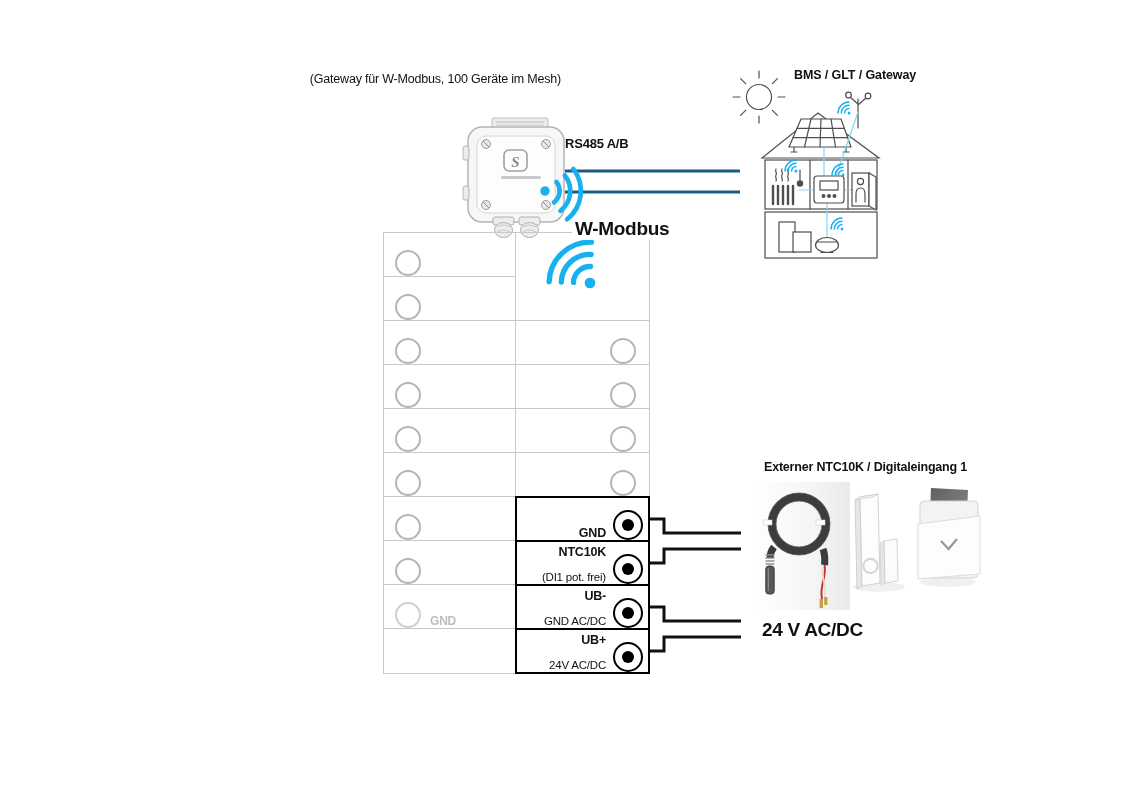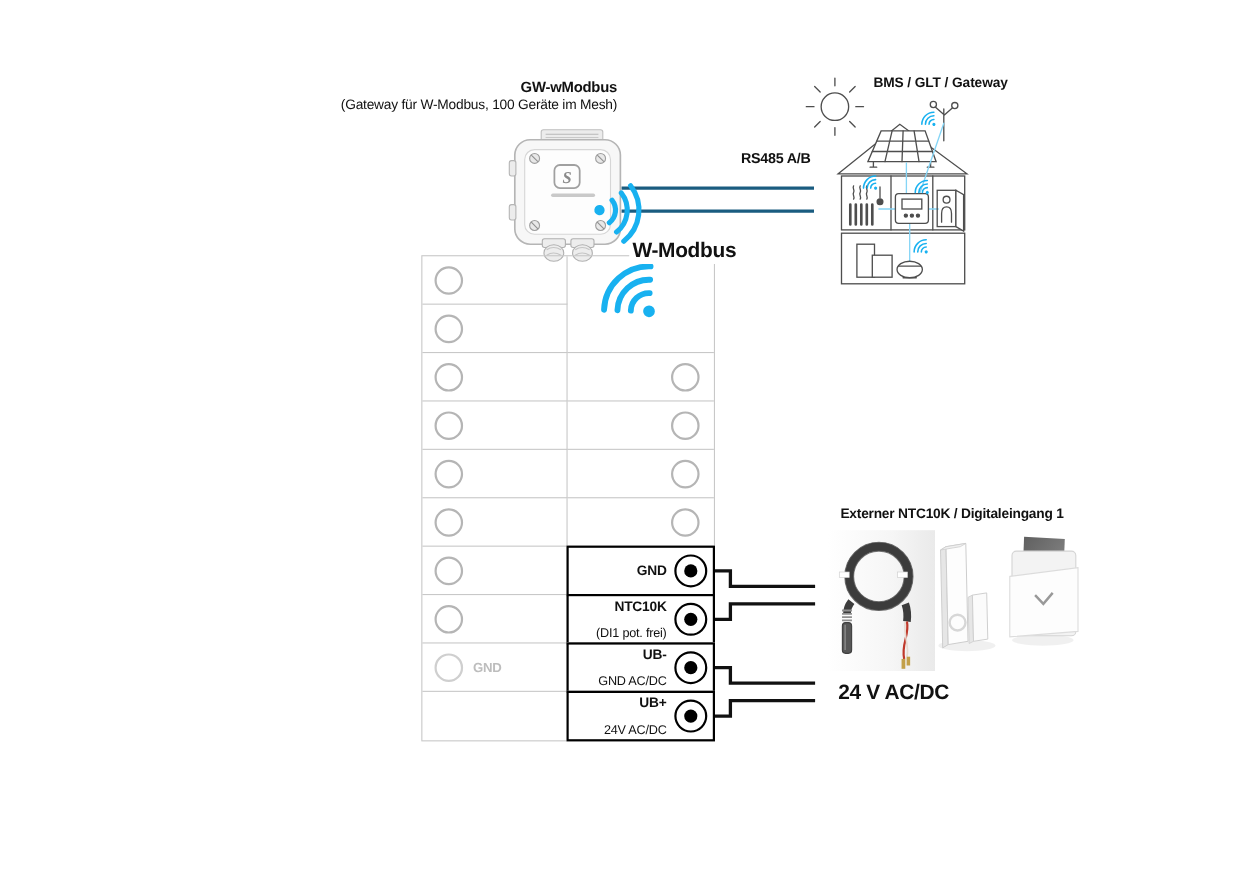--- a/index.html
+++ b/index.html
@@ -4,21 +4,21 @@
 <style>
   html,body{margin:0;padding:0;background:#fff;}
   body{width:1132px;height:800px;position:relative;overflow:hidden;
        font-family:"Liberation Sans",sans-serif;color:#111;}
   svg.gfx{position:absolute;left:0;top:0;z-index:0;pointer-events:none;}
 
   
   .tblock{position:absolute;left:383px;top:232px;width:265px;z-index:1;
           display:grid;grid-template-columns:132px 133px;grid-template-rows:repeat(10,44px);
           border:1.4px solid #c8c8c8;background:transparent;}
-  .cell{box-sizing:border-box;display:flex;align-items:center;border-bottom:1.4px solid #c8c8c8;background:transparent;}
+  .cell{box-sizing:border-box;display:flex;align-items:flex-end;border-bottom:1.4px solid #c8c8c8;background:transparent;}
   .cell.l{border-right:1.4px solid #c8c8c8;padding-left:11px;gap:9px;}
   .cell.rc{justify-content:flex-end;padding-right:13px;}
   .cell.nb{border-bottom:none;}
   .cell.wcell{border-bottom:1.4px solid #c8c8c8;}
   .circ{width:22px;height:22px;border:2px solid #b5b5b5;border-radius:50%;flex:0 0 auto;background:transparent;}
   .circ.light{border-color:#cfcfcf;}
   .mut{color:#bdbdbd;font-size:12px;letter-spacing:-.2px;white-space:nowrap;}
   .mut.b{font-weight:bold;}
   .cell.black{position:relative;z-index:2;margin:-1px;background:#fff;border:2.2px solid #000;
               justify-content:flex-end;gap:7px;padding-right:5px;}
@@ -28,21 +28,21 @@
   .t2:empty{display:none;}
   .donut{width:26px;height:26px;border:2.6px solid #000;border-radius:50%;
          display:flex;align-items:center;justify-content:center;flex:0 0 auto;background:#fff;}
   .dot{width:12px;height:12px;background:#000;border-radius:50%;}
 
   
   .lbl{position:absolute;z-index:2;white-space:nowrap;}
   .gwtitle{right:571px;top:72px;text-align:right;line-height:1.22;}
   .gwtitle .t-b{font-weight:bold;font-size:13.5px;letter-spacing:-.2px;}
   .gwtitle .t-s{font-size:12.5px;letter-spacing:-.2px;}
-  .rs485{left:565px;top:136px;width:172px;text-align:right;font-weight:bold;font-size:13px;letter-spacing:-.2px;}
+  .rs485{left:565px;top:136px;width:172px;text-align:left;font-weight:bold;font-size:13px;letter-spacing:-.2px;}
   .bms{left:794px;top:68px;font-weight:bold;font-size:12.5px;letter-spacing:-.1px;}
   .wmb{left:572px;top:218px;font-weight:bold;font-size:19px;letter-spacing:-.3px;background:#fff;padding:0 3px;}
   .ext{left:764px;top:460px;font-weight:bold;font-size:12.5px;letter-spacing:-.2px;}
   .pwr{left:762px;top:619px;font-weight:bold;font-size:19px;letter-spacing:-.3px;text-align:center;}
 </style>
 </head>
 <body>
 
 <svg class="gfx" width="1132" height="800" viewBox="0 0 1132 800">
   <defs>
@@ -287,20 +287,19 @@
         <span class="t1">UB+</span>
         <span class="t2">24V AC/DC</span>
       </span>
     <span class="donut">
         <span class="dot"></span>
       </span>
   </div>
 </div>
 
 <div class="lbl gwtitle">
-  <div class="t-b">GW-wModbus</div>
   <div class="t-s">(Gateway für W-Modbus, 100 Geräte im Mesh)</div>
 </div>
 <div class="lbl rs485">RS485 A/B</div>
 <div class="lbl bms">BMS / GLT / Gateway</div>
 <div class="lbl wmb">W-Modbus</div>
 <div class="lbl ext">Externer NTC10K / Digitaleingang 1</div>
 <div class="lbl pwr">24 V AC/DC</div>
 
 </body></html>

